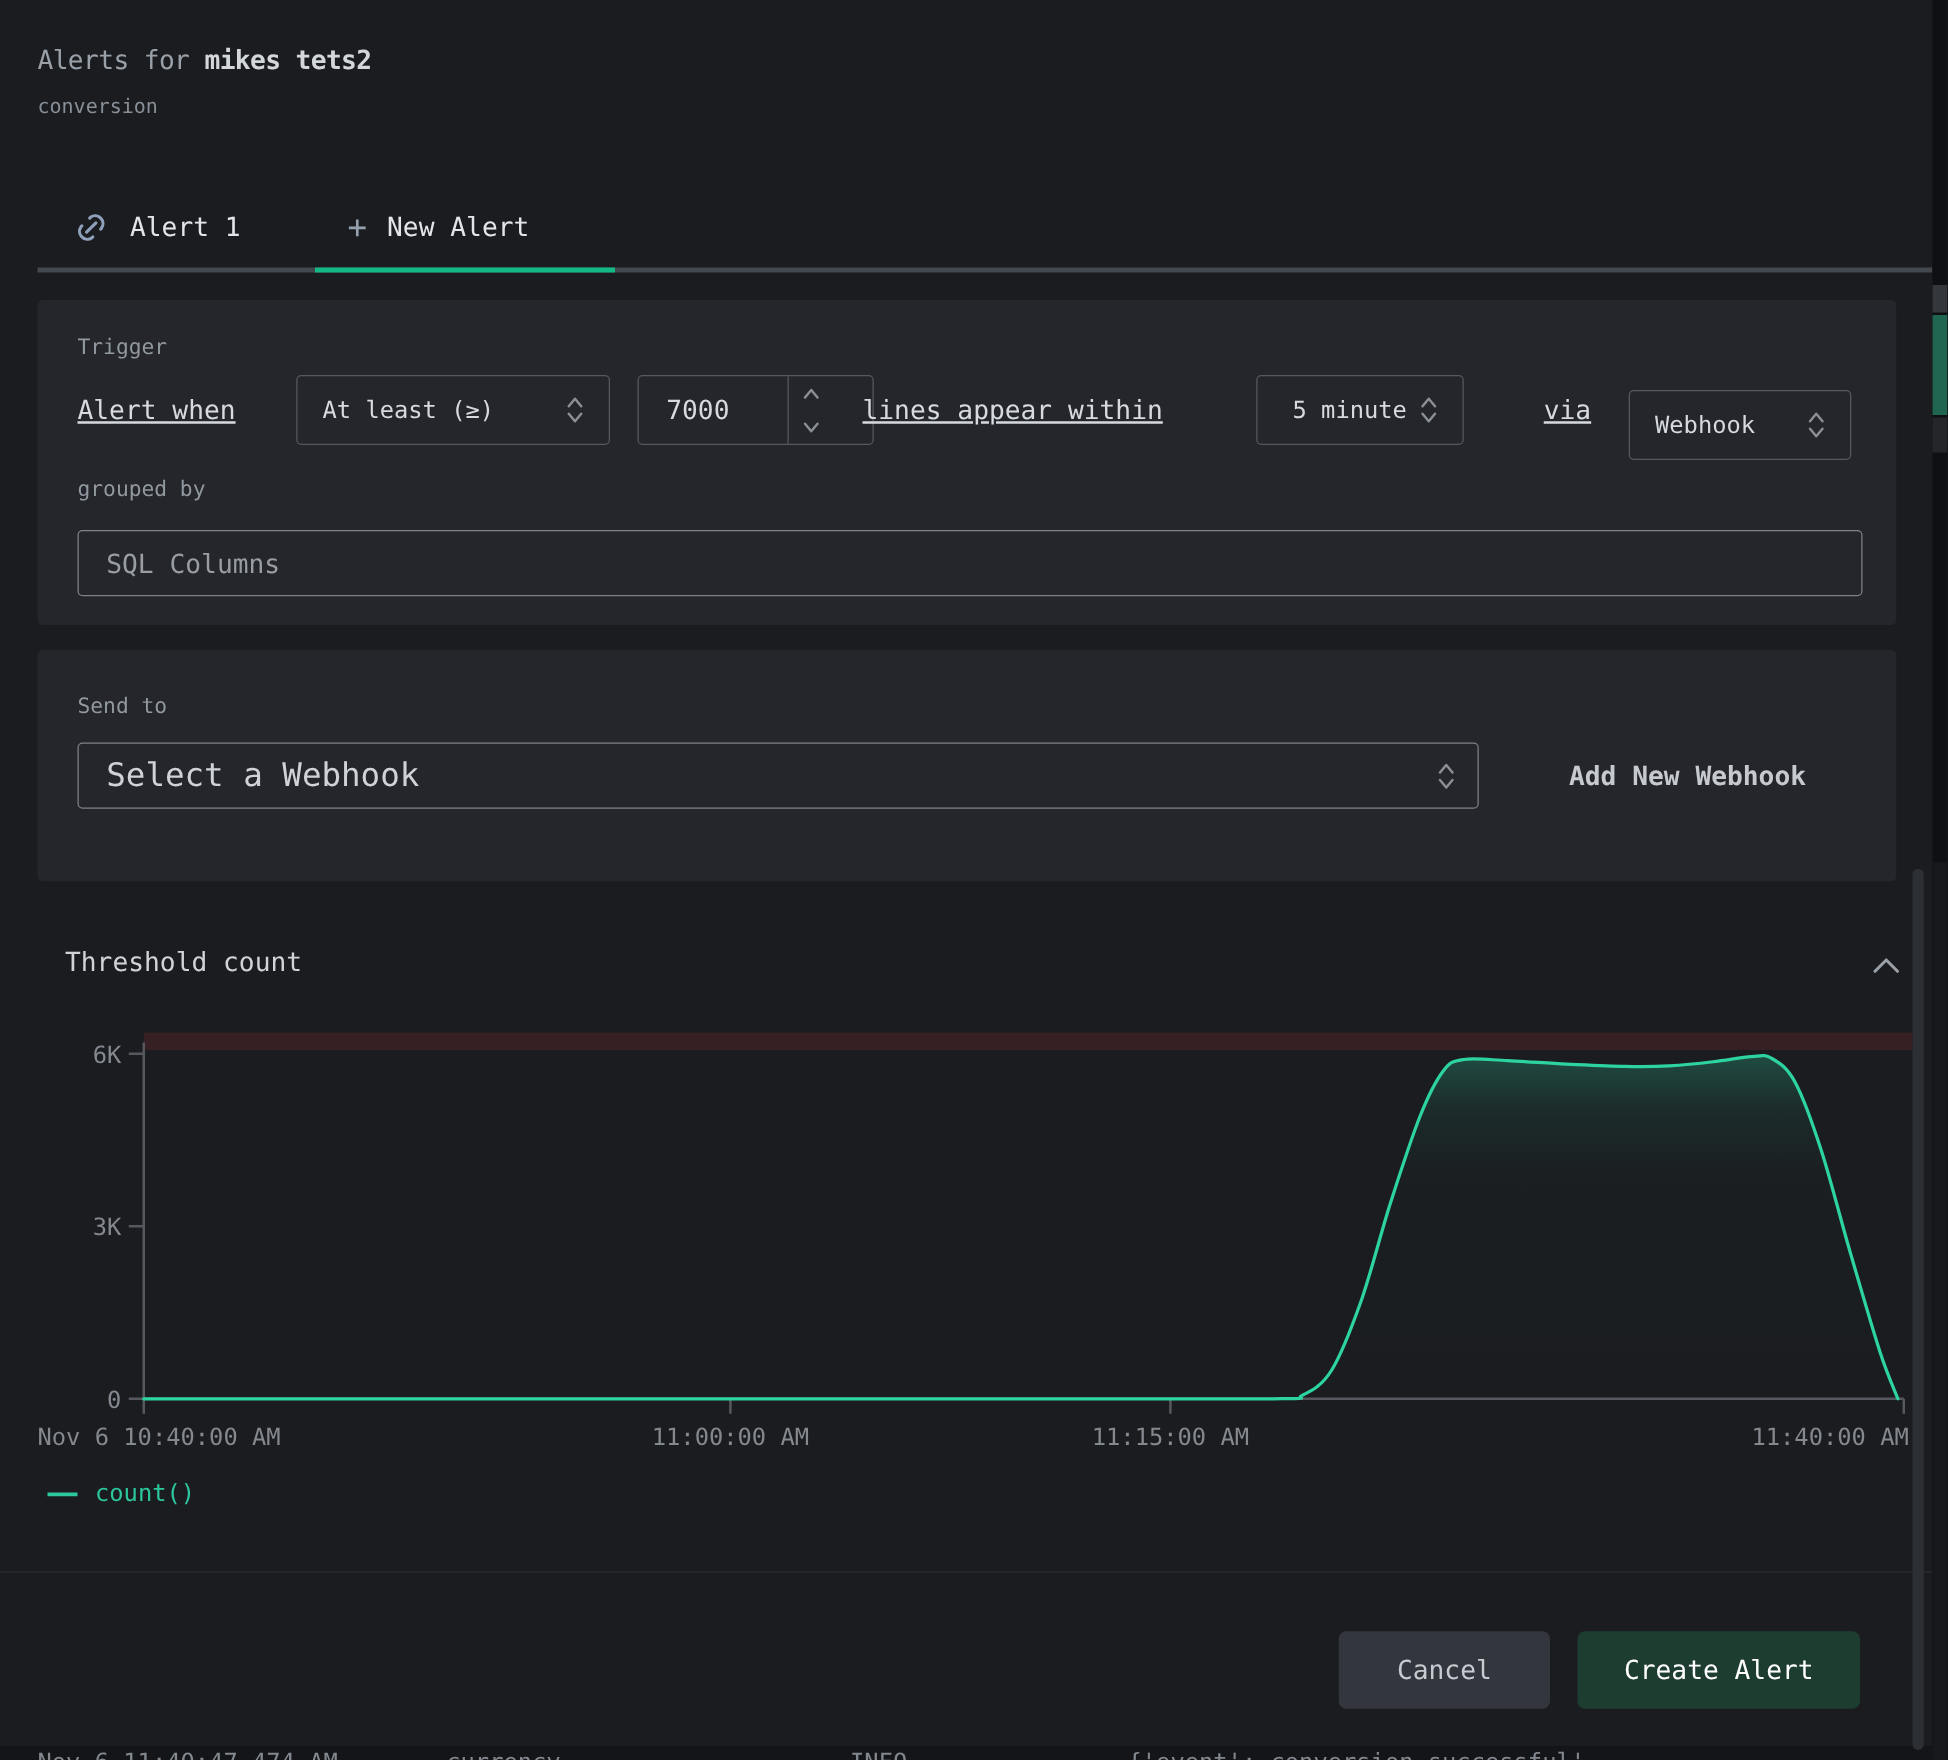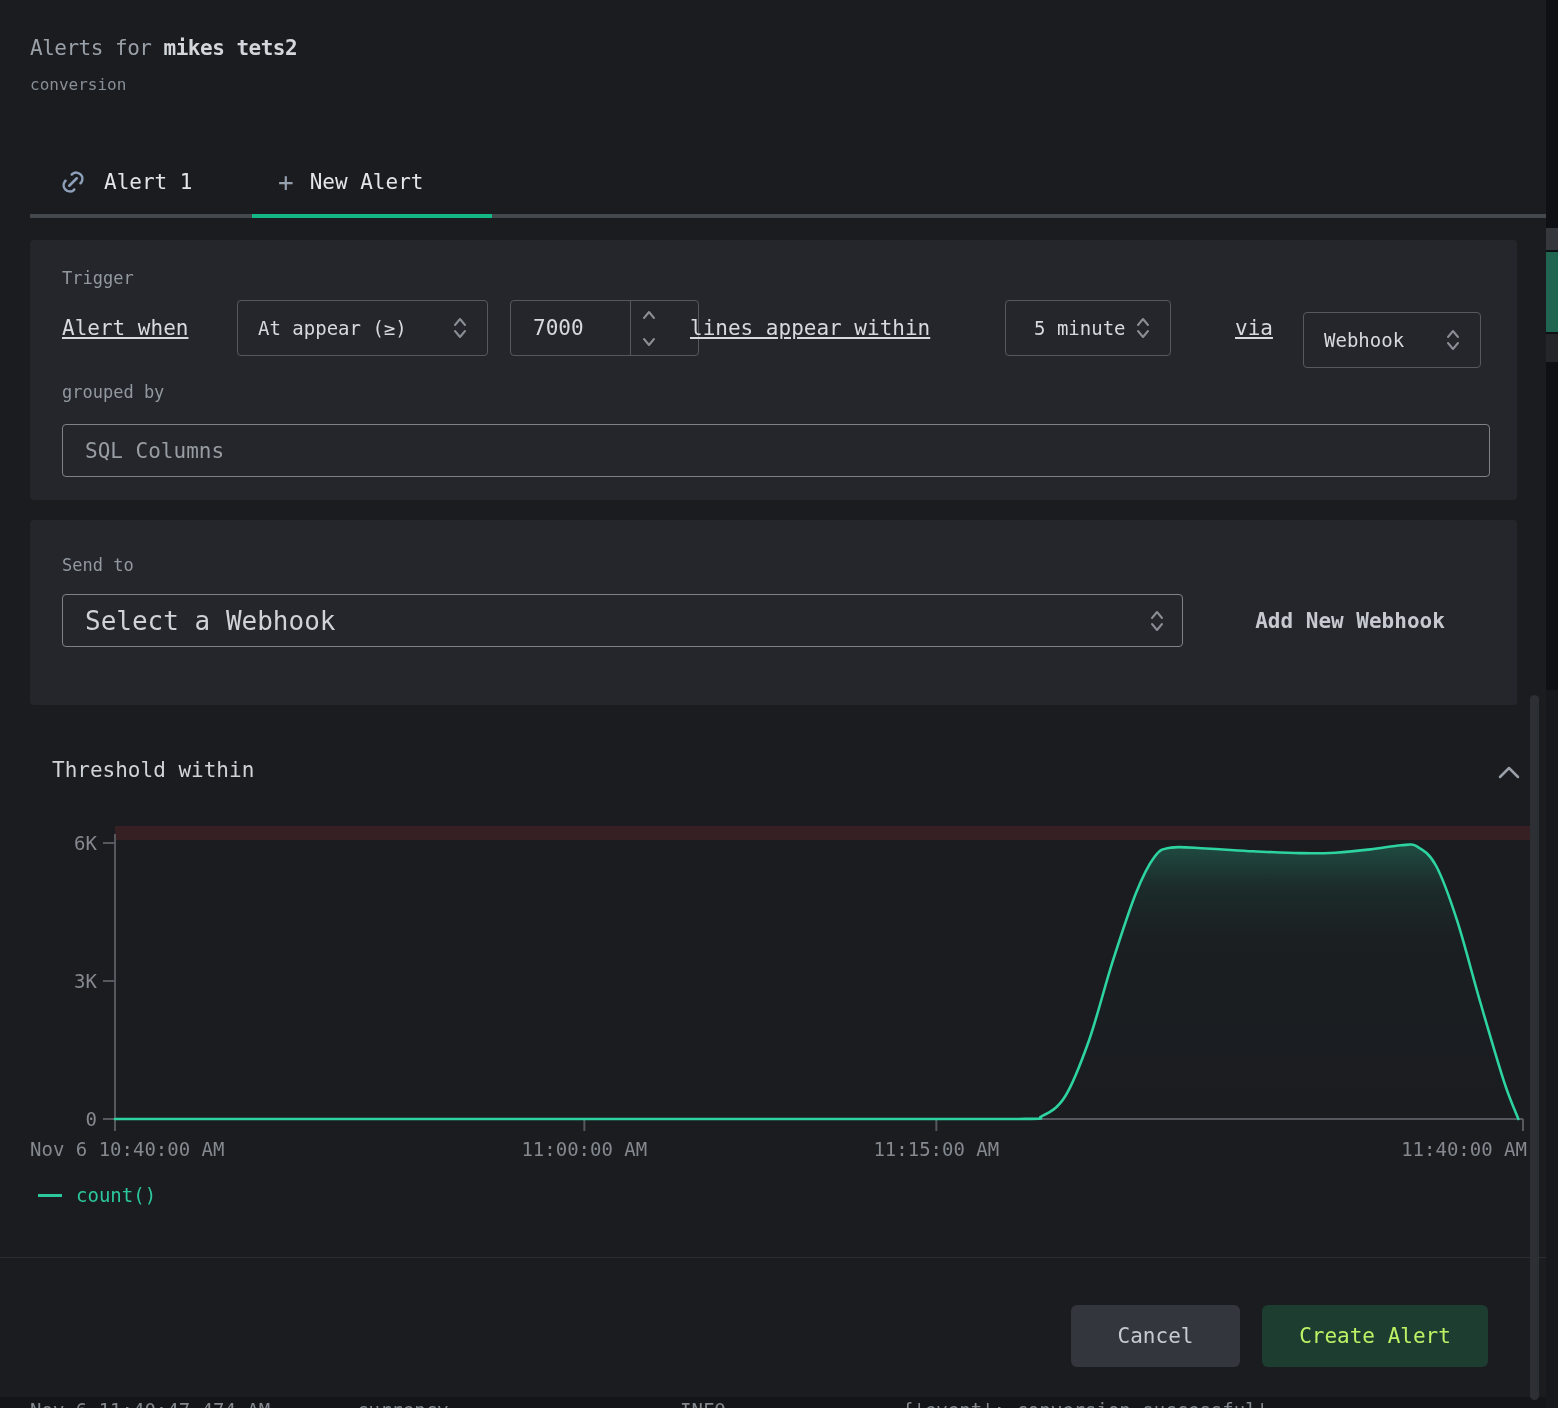--- a/index.html
+++ b/index.html
@@ -52,21 +52,21 @@
 
   .legend { position:absolute; left:38px; top:1184px; display:flex; align-items:center; gap:14px; }
   .legend-dash { width:24px; height:3px; background:#2dc79e; }
   .legend-label { font-size:19px; color:#2dc79e; }
 
   .divider { left:0; top:1257px; width:1546px; height:1px; background:#2b2d32; }
 
   .btn { position:absolute; top:1305px; height:62px; border:none; border-radius:6px;
          font-family:inherit; font-size:21px; font-weight:normal; cursor:pointer; }
   .btn-cancel { left:1071px; width:169px; background:#33363c; color:#c7cbd1; }
-  .btn-create { left:1262px; width:226px; background:#1d3d31; color:#bef264; }
+  .btn-create { left:1262px; width:226px; background:#1d3d31; color:#ffffff; }
 
   .bottom-sliver { left:0; top:1397px; width:1546px; height:11px; background:#131519; overflow:hidden; }
   .bottom-sliver span { position:absolute; top:2px; font-size:19px; color:#83888f; white-space:nowrap; }
 
   .right-sliver { left:1546px; top:0; width:12px; height:1408px; background:#0e1013; }
   .scrollbar-thumb { left:1530px; top:695px; width:9px; height:705px; background:#2c2f34; border-radius:5px; }
 </style>
 </head>
 <body>
 
@@ -93,21 +93,21 @@
     </div>
     <div class="abs tab-underline"></div>
     <div class="abs tab-underline-active"></div>
 
     <div class="panel" style="top:240px; height:260px;">
       <div class="panel-label" style="left:32px; top:28px;">Trigger</div>
 
       <div class="row-text" style="left:32px; top:60px;">Alert when</div>
 
       <div class="select" style="left:207px; top:60px; width:251px;">
-        <span class="val">At appear (≥)</span>
+        <span class="val">At least (≥)</span>
         <span style="display:flex;">
           <svg width="14" height="26" viewBox="0 0 14 26" fill="none" stroke="#8a8e95" stroke-width="2" stroke-linecap="round" stroke-linejoin="round">
               <polyline points="2,10 7,4 12,10"></polyline>
               <polyline points="2,16 7,22 12,16"></polyline>
             </svg>
         </span>
       </div>
 
       <div class="numwrap" style="left:480px; top:60px; width:189px;">
         <input value="7000" style="">
@@ -160,21 +160,21 @@
         <span style="display:flex;">
           <svg width="14" height="26" viewBox="0 0 14 26" fill="none" stroke="#8a8e95" stroke-width="2" stroke-linecap="round" stroke-linejoin="round">
               <polyline points="2,10 7,4 12,10"></polyline>
               <polyline points="2,16 7,22 12,16"></polyline>
             </svg>
         </span>
       </div>
       <button class="ghost-btn" style="left:1180px; top:74px; width:280px;">Add New Webhook</button>
     </div>
 
-    <div class="section-title" style="left:52px; top:758px;">Threshold within</div>
+    <div class="section-title" style="left:52px; top:758px;">Threshold count</div>
     <span class="abs" style="left:1496px; top:760px; display:flex;">
       <svg width="26" height="26" viewBox="0 0 26 26" fill="none" stroke="#9aa0a8" stroke-width="2.5" stroke-linecap="round" stroke-linejoin="round">
           <polyline points="4,17 13,8 22,17"></polyline>
         </svg>
     </span>
 
     <svg id="threshold-chart-svg" class="abs" style="left:30px; top:812px;" width="1500" height="350">
       <defs>
         <linearGradient id="areaGrad" x1="0" y1="0" x2="0" y2="1">
           <stop offset="0" stop-color="#2ed3a2" stop-opacity="0.26"></stop>

